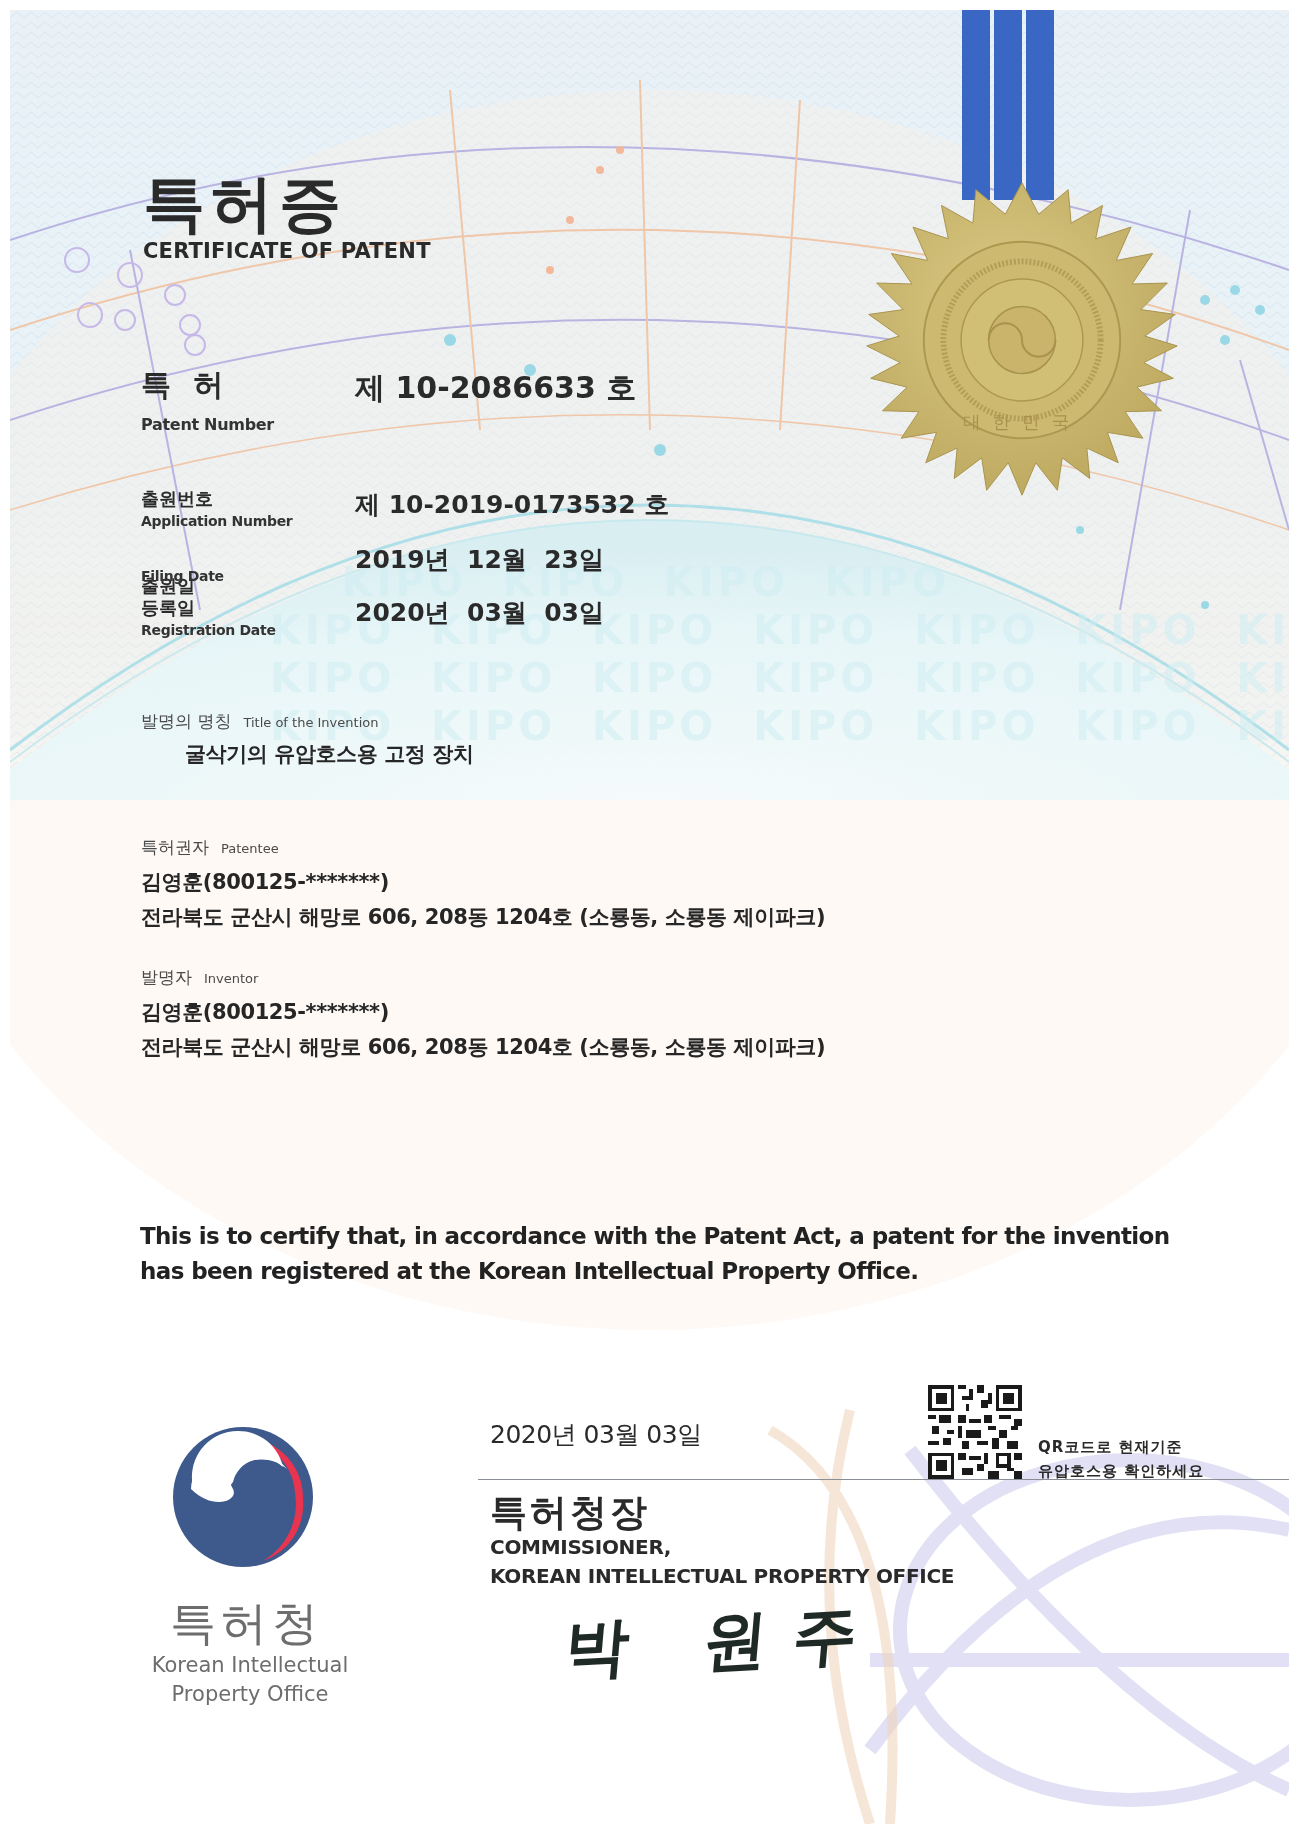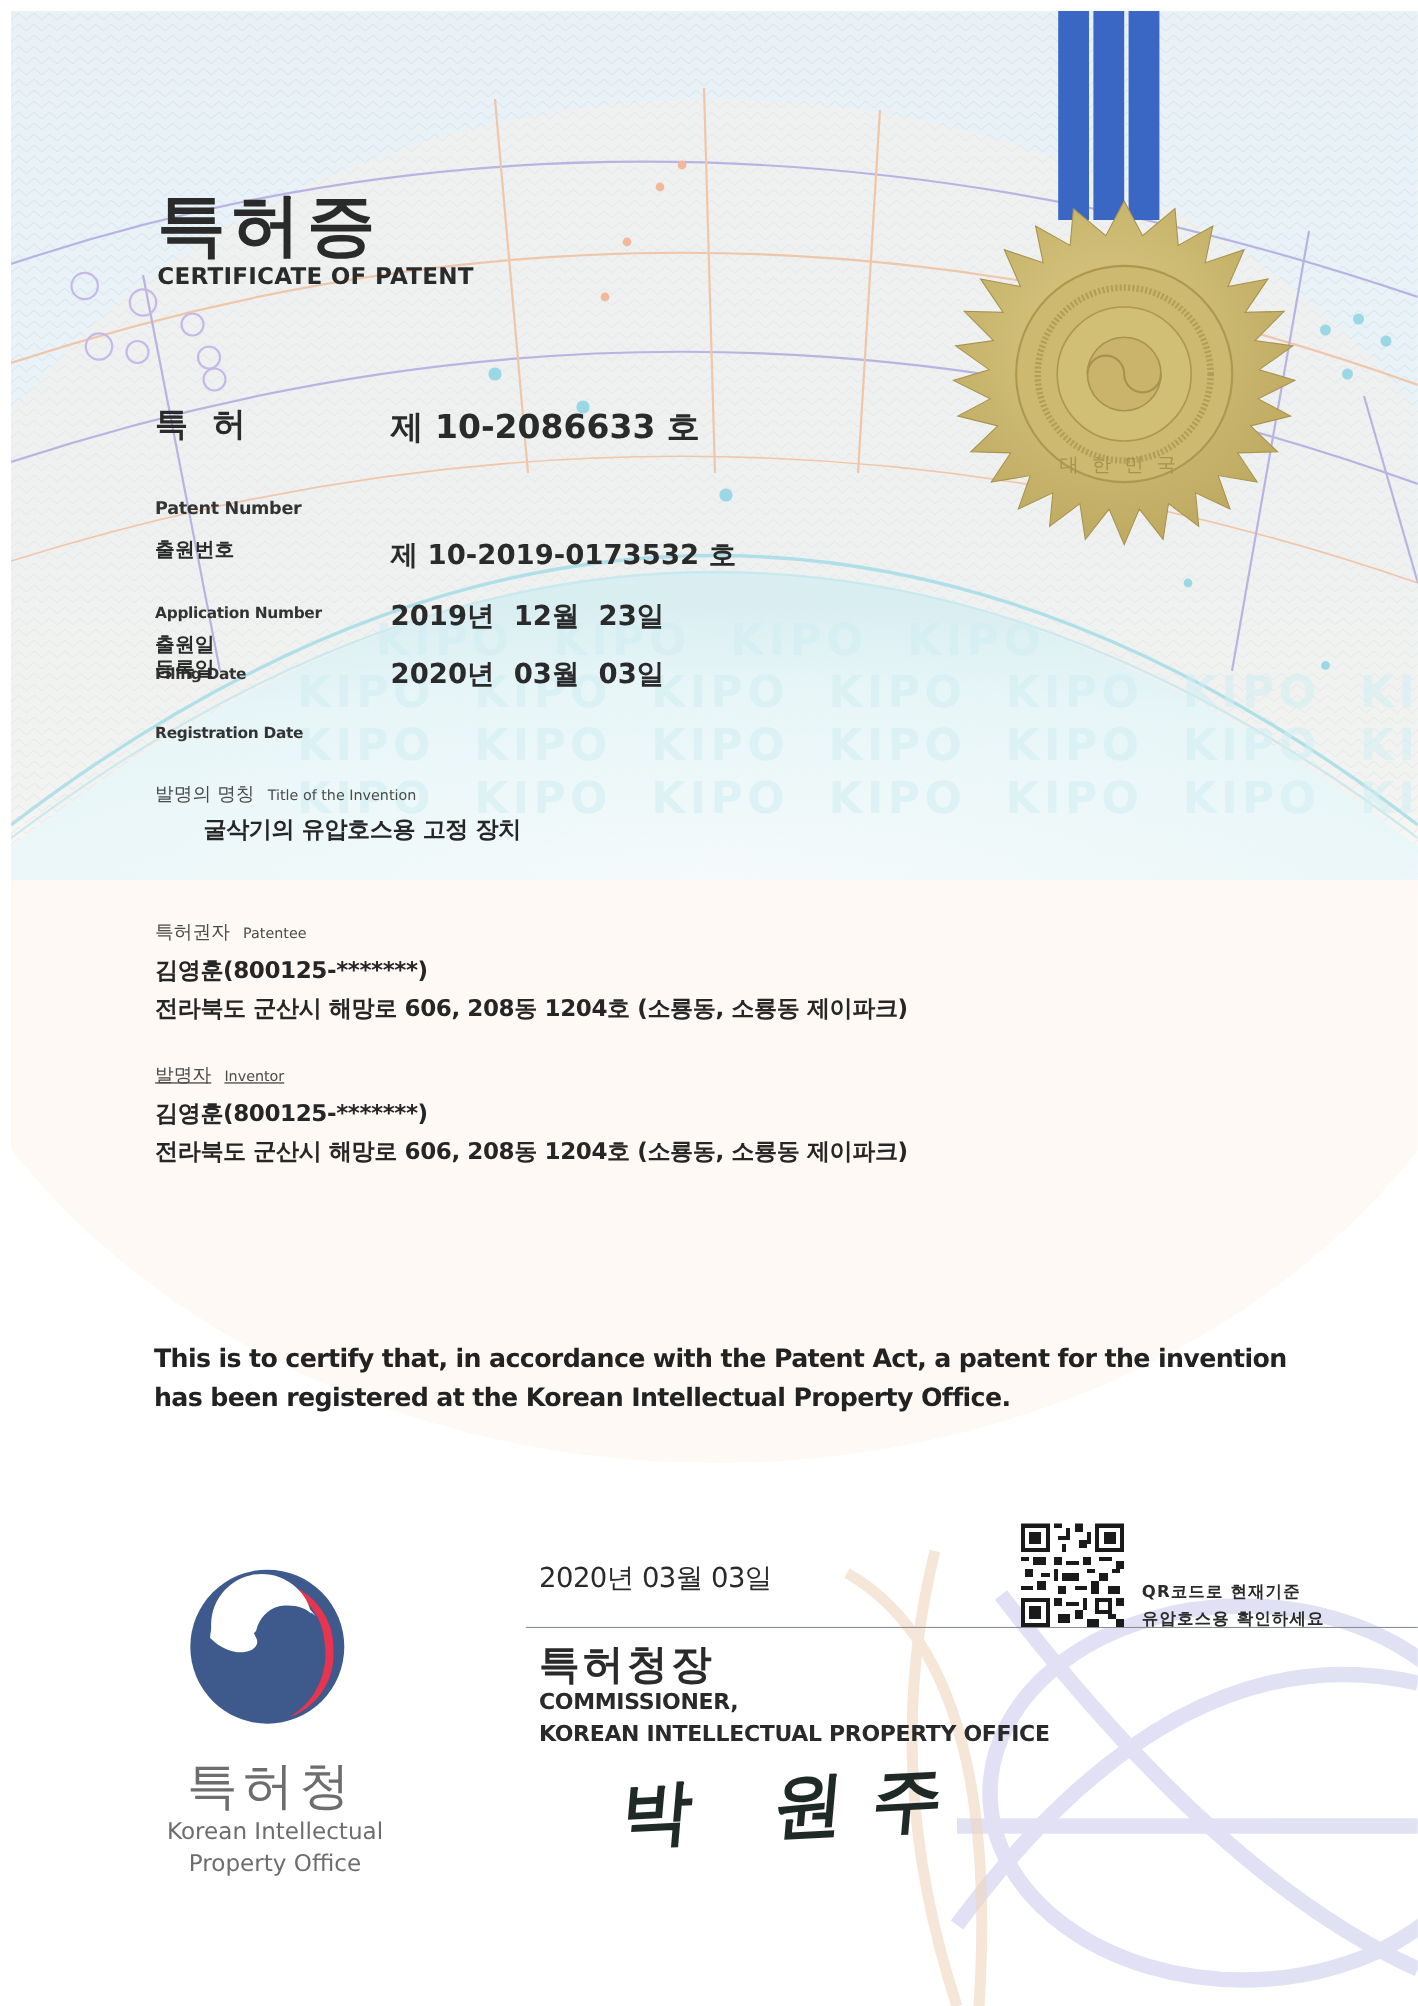--- a/index.html
+++ b/index.html
@@ -16,21 +16,21 @@
       linear-gradient(180deg, #e9f1f7 0px, #e8f3f7 500px, #eef7f9 720px, #ffffff 800px, #ffffff 1824px);
   }
   .bg-layer { position: absolute; left: 0; top: 0; width: 1279px; height: 1814px; }
   .abs { position: absolute; white-space: nowrap; }
 
   .title-ko { left: 133px; top: 152px; font-size: 62px; font-weight: bold; letter-spacing: 6px; color: #2a2a2a; }
   .title-en { left: 133px; top: 229px; font-size: 21px; font-weight: bold; color: #2a2a2a; letter-spacing: 0.2px; }
 
   .lbl-big { font-size: 30px; font-weight: bold; color: #2a2a2a; letter-spacing: 6px; }
   .lbl-ko { font-size: 18px; font-weight: bold; color: #2a2a2a; }
-  .lbl-en { font-size: 14px; font-weight: bold; color: #333; letter-spacing: -0.3px; margin-top: 37px; }
+  .lbl-en { font-size: 14px; font-weight: bold; color: #333; letter-spacing: -0.3px; }
   .val { font-size: 25px; font-weight: bold; color: #2a2a2a; }
   .val-big { font-size: 30px; font-weight: bold; color: #2a2a2a; }
 
   .sec-ko { font-size: 17px; color: #4a4a4a; }
   .sec-en { font-size: 13px; color: #4a4a4a; margin-left: 12px; }
   .body-bold { font-size: 21px; font-weight: bold; color: #262626; letter-spacing: -0.4px; }
 
   .cert-ko { left: 130px; top: 1168px; font-size: 30px; font-weight: bold; color: #222; letter-spacing: 0.5px; }
   .cert-en { left: 130px; font-size: 23px; font-weight: bold; color: #222; letter-spacing: -0.6px; }
 
@@ -173,21 +173,21 @@
     <span class="sec-ko">발명의 명칭</span><span class="sec-en">Title of the Invention</span>
   </div>
   <div class="abs body-bold" style="left:131px; top:730px;margin-left:44px;">굴삭기의 유압호스용 고정 장치</div>
 
   <div class="abs" style="left:131px; top:826px;">
     <span class="sec-ko">특허권자</span><span class="sec-en">Patentee</span>
   </div>
   <div class="abs body-bold" style="left:131px; top:858px;">김영훈(800125-*******)</div>
   <div class="abs body-bold" style="left:131px; top:893px;">전라북도 군산시 해망로 606, 208동 1204호 (소룡동, 소룡동 제이파크)</div>
 
-  <div class="abs" style="left:131px; top:956px;text-decoration:underline;">
+  <div class="abs" style="left:131px; top:956px;">
     <span class="sec-ko">발명자</span><span class="sec-en">Inventor</span>
   </div>
   <div class="abs body-bold" style="left:131px; top:988px;">김영훈(800125-*******)</div>
   <div class="abs body-bold" style="left:131px; top:1023px;">전라북도 군산시 해망로 606, 208동 1204호 (소룡동, 소룡동 제이파크)</div>
 
   <div class="abs cert-en" style="top:1213px;">This is to certify that, in accordance with the Patent Act, a patent for the invention</div>
   <div class="abs cert-en" style="top:1248px;">has been registered at the Korean Intellectual Property Office.</div>
 
   <svg class="abs" style="left:158px; top:1412px;" width="150" height="150" viewBox="-75 -75 150 150" xmlns="http://www.w3.org/2000/svg">
     <circle r="70" fill="#3e5a8c"></circle>

